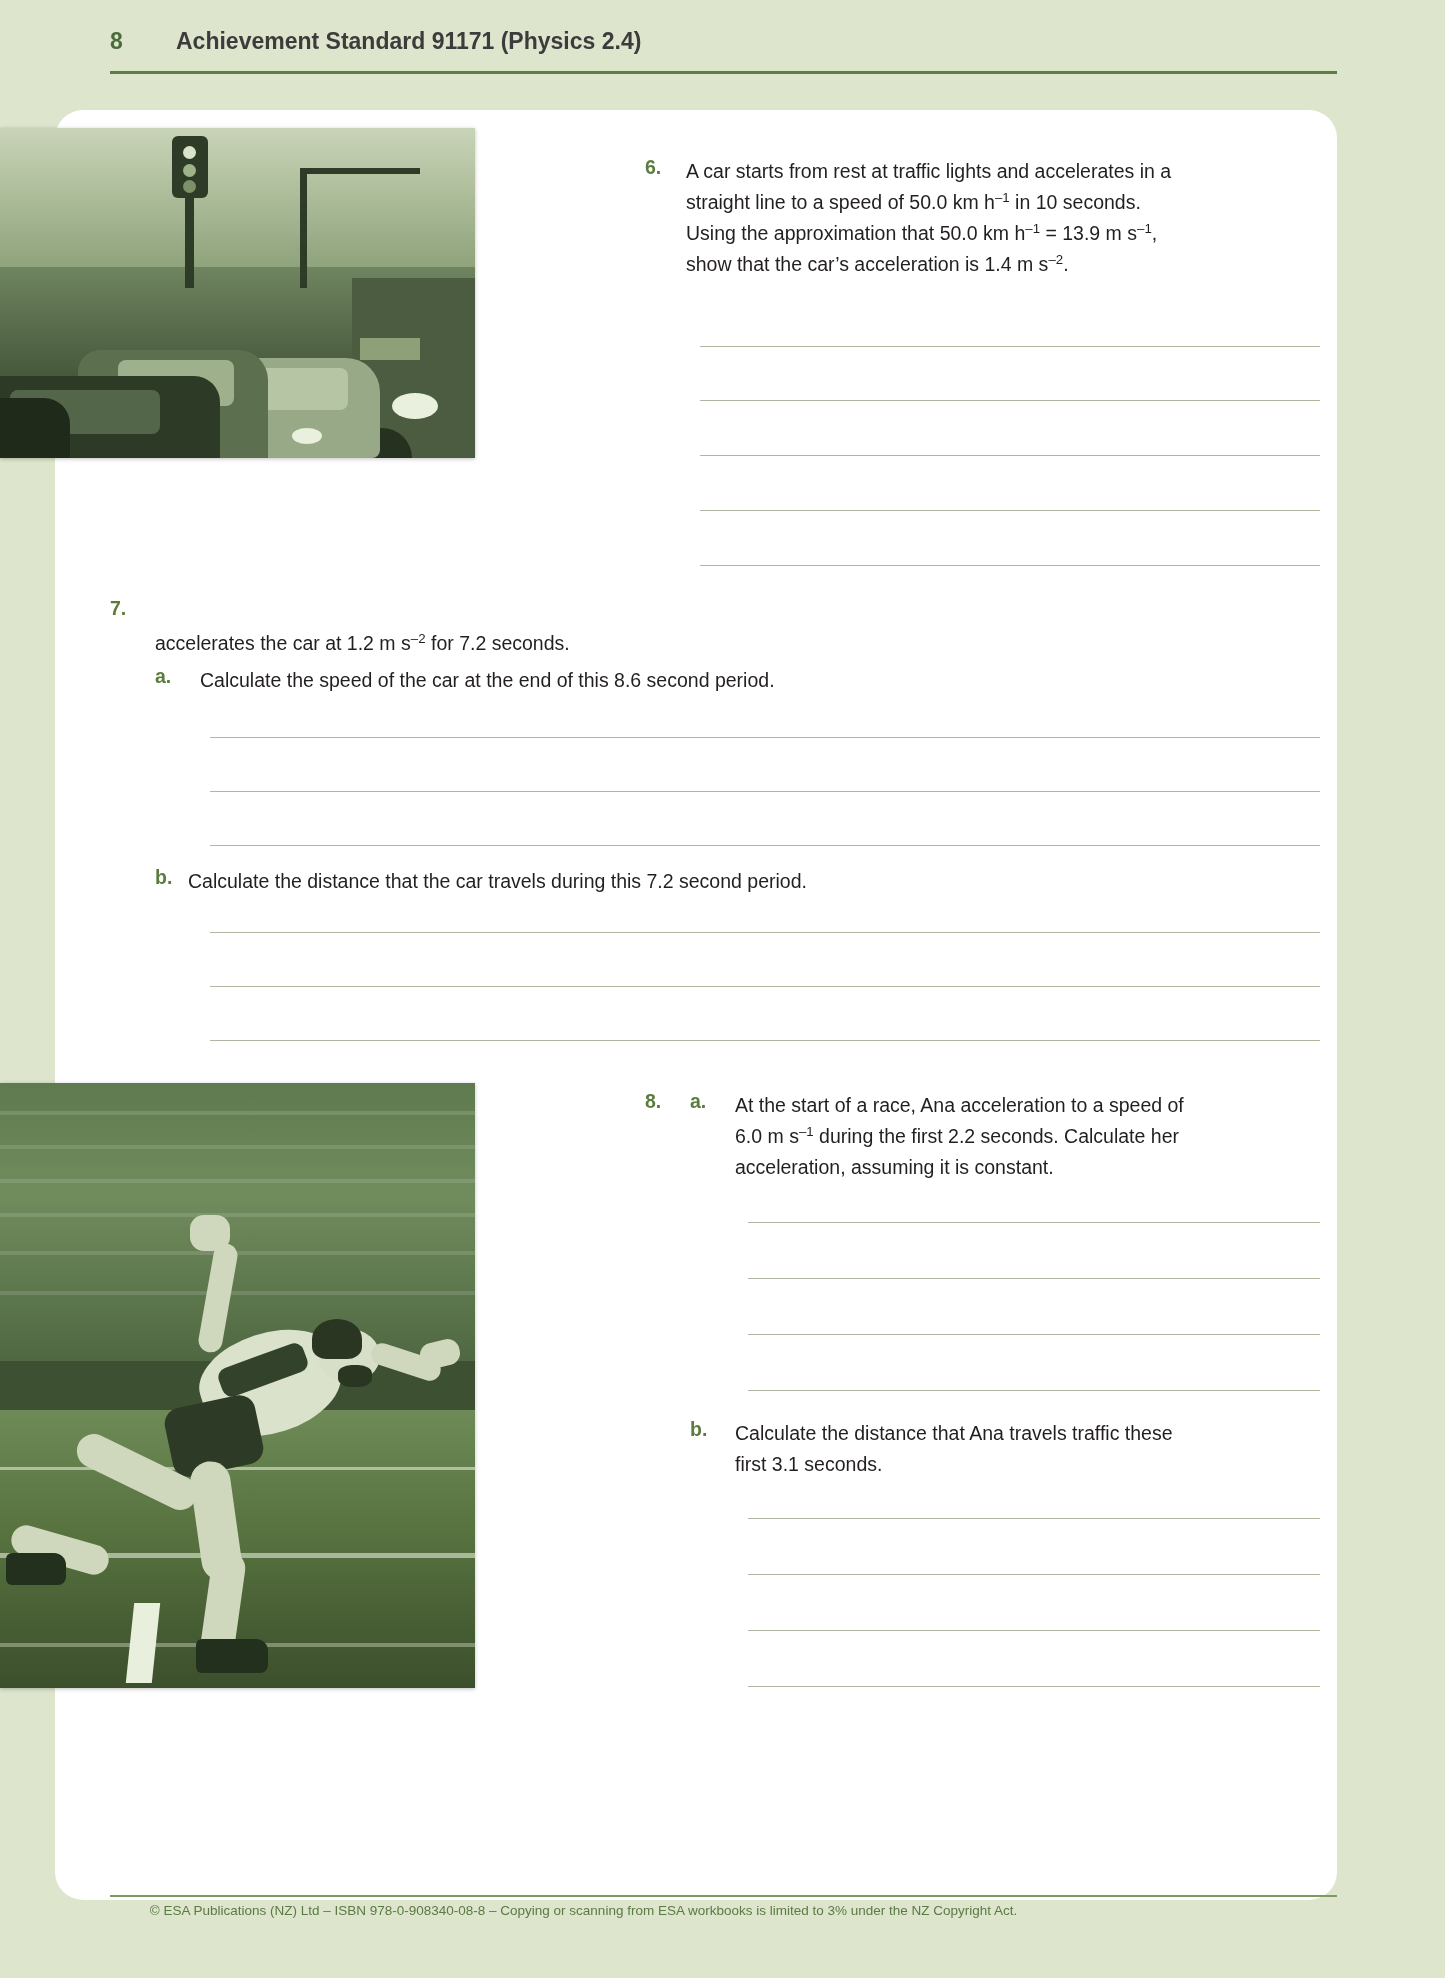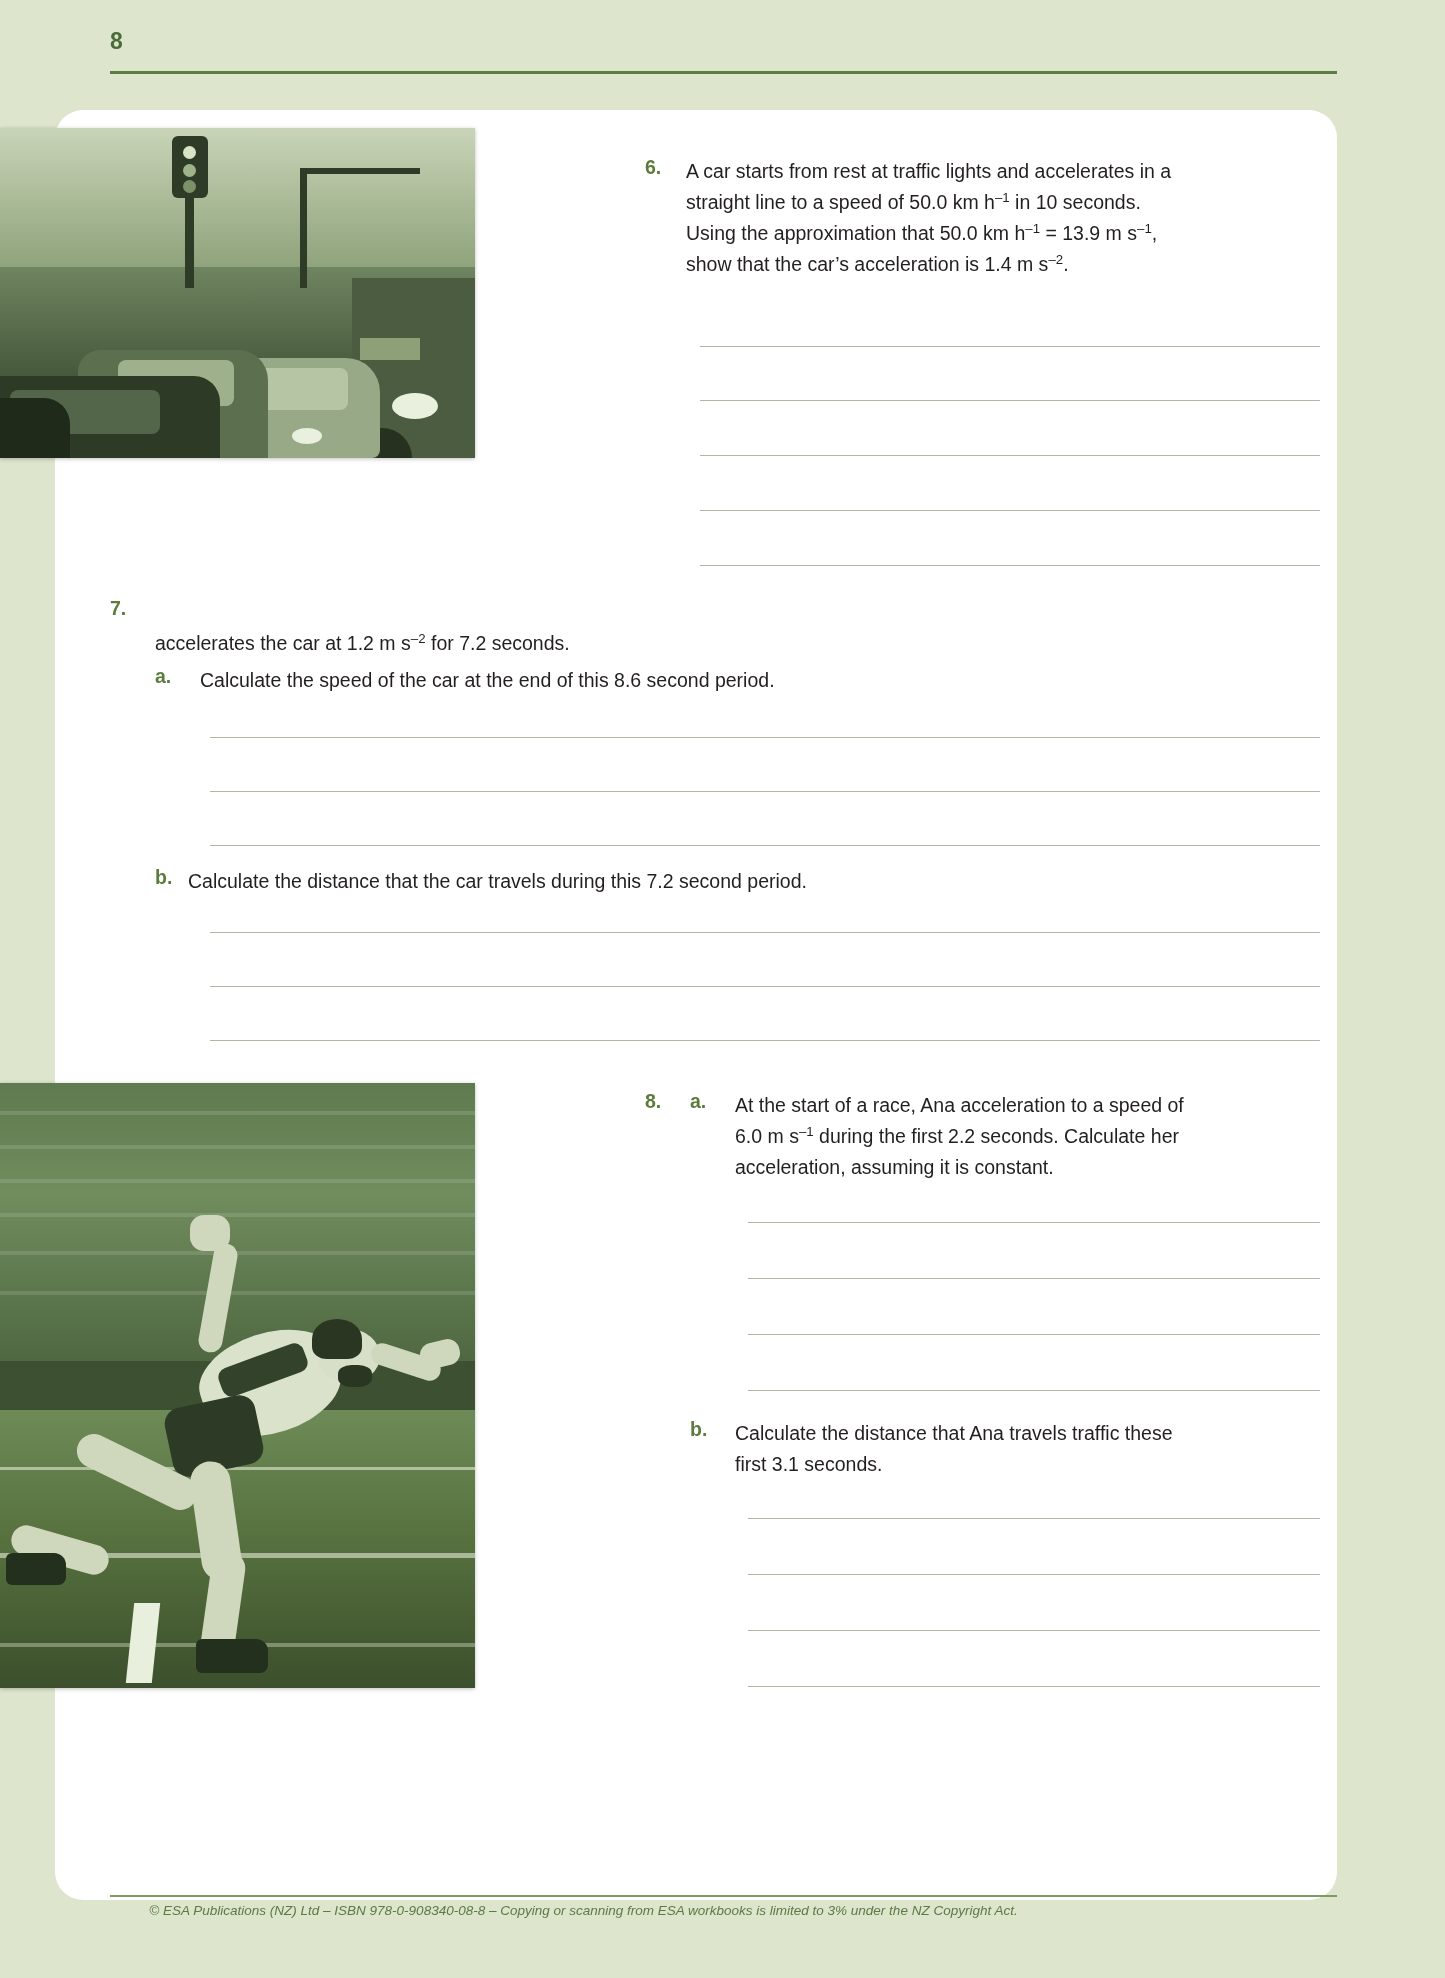--- a/index.html
+++ b/index.html
@@ -61,21 +61,20 @@
     width: 1227px;
     height: 2px;
     background: #7f9a61;
   }
   #footer-text {
     position: absolute;
     left: 0; top: 1903px;
     width: 1167px;
     text-align: center;
     font-size: 13.5px;
-    font-style: italic;
     color: #5d7a45;
   }
 
   
   .photo {
     position: absolute;
     overflow: hidden;
     box-shadow: 0 1px 4px rgba(0,0,0,0.25);
   }
   #photo-traffic {
@@ -143,20 +142,21 @@
     position: absolute;
     height: 1px;
     background: #aeb7a2;
   }
 </style>
 </head>
 <body>
 
 <div id="page-header">
   <div id="page-number">8</div>
+  <div id="header-title">Achievement Standard 91171 (Physics 2.4)</div>
   <div id="header-rule"></div>
 </div>
 
 <div id="page-card"></div>
 
 <div class="photo" id="photo-traffic">
   <div class="photo-canvas">
     <div class="tf-sky"></div>
     <div class="tf-road"></div>
 

